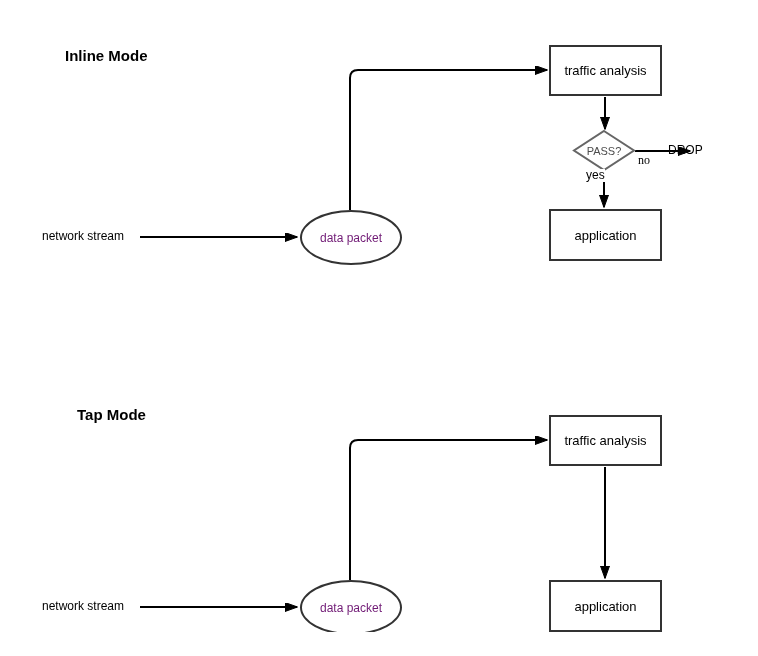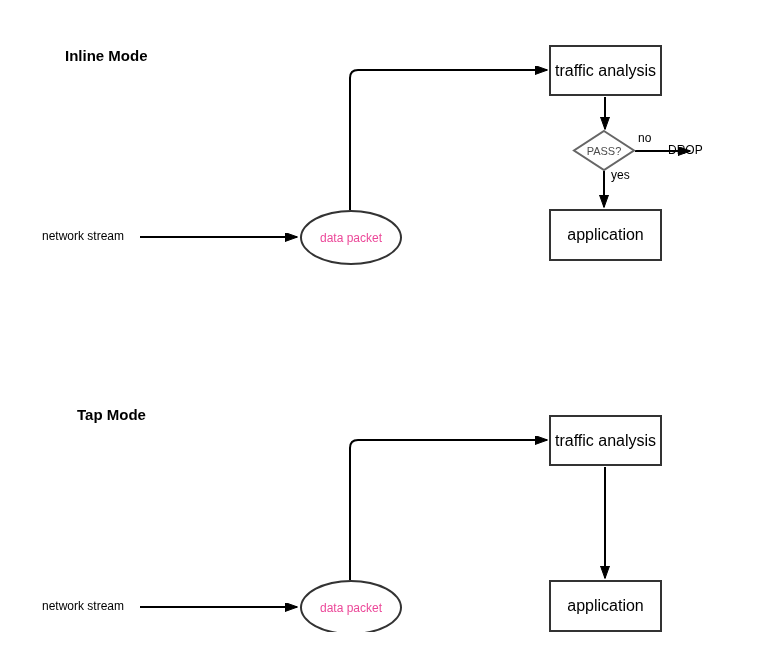--- a/index.html
+++ b/index.html
@@ -22,34 +22,34 @@
     color: #000000;
     white-space: nowrap;
   }
   .node-rect {
     box-sizing: border-box;
     border: 2px solid #333333;
     background: #ffffff;
     display: flex;
     align-items: center;
     justify-content: center;
-    font-size: 16px;
+    font-size: 13px;
     color: #000000;
     white-space: nowrap;
   }
   .node-ellipse {
     box-sizing: border-box;
     border: 2px solid #333333;
     border-radius: 50%;
     background: #ffffff;
     display: flex;
     align-items: center;
     justify-content: center;
     font-size: 12px;
-    color: #ec4899;
+    color: #701a75;
     white-space: nowrap;
   }
   .diamond-wrap {
     display: flex;
     align-items: center;
     justify-content: center;
   }
   .diamond-label {
     position: relative;
     z-index: 2;
@@ -111,23 +111,23 @@
   </div>
 
   <div class="abs node-rect" style="left:549px; top:45px; width:113px; height:51px;">
     <span>traffic analysis</span>
   </div>
 
   <div class="abs diamond-wrap" style="left:574px; top:131px; width:60px; height:39px;">
     <span class="diamond-label">PASS?</span>
   </div>
 
-  <div class="abs edge-label" style="left:638px; top:132px;">no</div>
+  <div class="abs edge-label" style="left:638px; top:154px;font-family:Liberation Serif, serif;">no</div>
 
-  <div class="abs edge-label" style="left:611px; top:169px;">yes</div>
+  <div class="abs edge-label" style="left:586px; top:169px;">yes</div>
 
   <div class="abs side-label" style="left:668px; top:144px;">DROP</div>
 
   <div class="abs node-rect" style="left:549px; top:209px; width:113px; height:52px;">
     <span>application</span>
   </div>
 
   <div class="abs section-title" style="left:77px; top:406px;">Tap Mode</div>
 
   <div class="abs side-label" style="left:42px; top:600px;">network stream</div>

